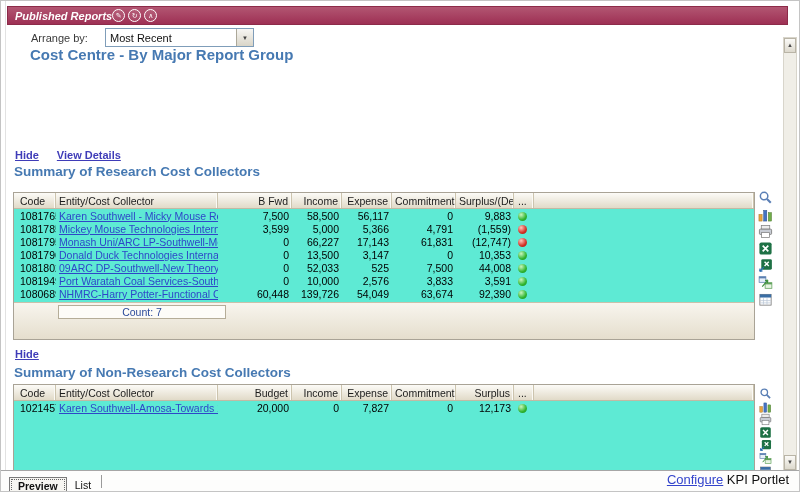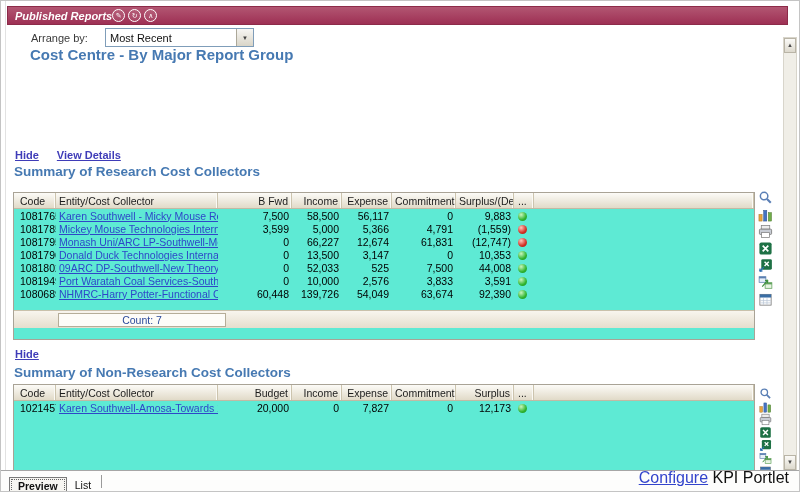--- a/index.html
+++ b/index.html
@@ -52,21 +52,21 @@
   .c-n3 { width:50px; text-align:right; }
   .c-n4 { width:64px; text-align:right; }
   .c-n5 { width:58px; text-align:right; }
   .c-dot { width:20px; text-align:left; padding-left:4px; }
   .c-fill { flex:1; }
   a.entity-link { color:#2E47C8; text-decoration:underline; cursor:pointer; font-size:10.5px; }
   .dot { display:inline-block; width:9px; height:9px; border-radius:50%; vertical-align:middle; }
   .dot.green { background:radial-gradient(circle at 35% 30%, #C8F5BE, #2FB52F 60%, #1E8A1E); }
   .dot.red   { background:radial-gradient(circle at 35% 30%, #FFC6BC, #D23025 60%, #A01810); }
 
-  .grid-footer { position:absolute; left:0; right:0; bottom:11px; height:18px;
+  .grid-footer { position:absolute; left:0; right:0; bottom:0; height:37px;
     background:linear-gradient(#F8F5EE,#E5DECD); border-top:1px solid #C9C1AB;padding-left:12px; }
   .count-box { position:absolute; left:44px; top:2px; width:168px; height:14px;
     background:#FDFCF8; border:1px solid #B5AD98; font-size:10.5px; color:#2B4A9B;
     text-align:center; line-height:13px; }
 
   
   .icon-strip { position:absolute; left:757px; display:flex; flex-direction:column; }
   .strip-1 { top:189px; gap:2px; }
   .strip-2 { top:386px; gap:0px; }
   .side-icon { width:15px; height:15px; cursor:pointer; }
@@ -81,21 +81,21 @@
   .sb-up { top:0; }
   .sb-down { bottom:0; }
 
   
   .tabbar { position:absolute; left:0; right:0; bottom:0; height:21px; background:#FDFDFC;
     border-top:1px solid #A6A6A6; display:flex; align-items:center; }
   .tab { height:17px; margin-top:9px; font-size:10.5px; color:#111; padding:2px 8px 0 8px; cursor:pointer; }
   .tab.active { border:1px solid #7A7A7A; background:#F7F6F2; font-weight:bold;
     outline:1px dotted #666; outline-offset:-3px; margin-left:8px; }
   .tab-sep { width:1px; height:13px; background:#9A9A9A; margin-left:2px; }
-  .configure { position:absolute; right:10px; bottom:4px; font-size:16px; color:#111; }
+  .configure { position:absolute; right:10px; bottom:4px; font-size:13px; color:#111; }
   .configure a { color:#3344CC; text-decoration:underline; cursor:pointer; }
 </style>
 </head>
 <body>
 
 <div class="portlet">
   <div class="left-line"></div>
 
   <div class="titlebar">
     <span class="titlebar-title">Published Reports</span>
@@ -153,21 +153,21 @@
           <div class="g-cell c-n4">4,791</div>
           <div class="g-cell c-n5">(1,559)</div>
           <div class="g-cell c-dot"><i class="dot red"></i></div>
           <div class="g-cell c-fill"></div>
         </div>
         <div class="grid-row">
           <div class="g-cell c-code">1081795</div>
           <div class="g-cell c-entity"><a class="entity-link">Monash Uni/ARC LP-Southwell-Methods &amp; Softw...</a></div>
           <div class="g-cell c-n1">0</div>
           <div class="g-cell c-n2">66,227</div>
-          <div class="g-cell c-n3">12,674</div>
+          <div class="g-cell c-n3">17,143</div>
           <div class="g-cell c-n4">61,831</div>
           <div class="g-cell c-n5">(12,747)</div>
           <div class="g-cell c-dot"><i class="dot red"></i></div>
           <div class="g-cell c-fill"></div>
         </div>
         <div class="grid-row">
           <div class="g-cell c-code">1081796</div>
           <div class="g-cell c-entity"><a class="entity-link">Donald Duck Technologies International-Southwe...</a></div>
           <div class="g-cell c-n1">0</div>
           <div class="g-cell c-n2">13,500</div>

